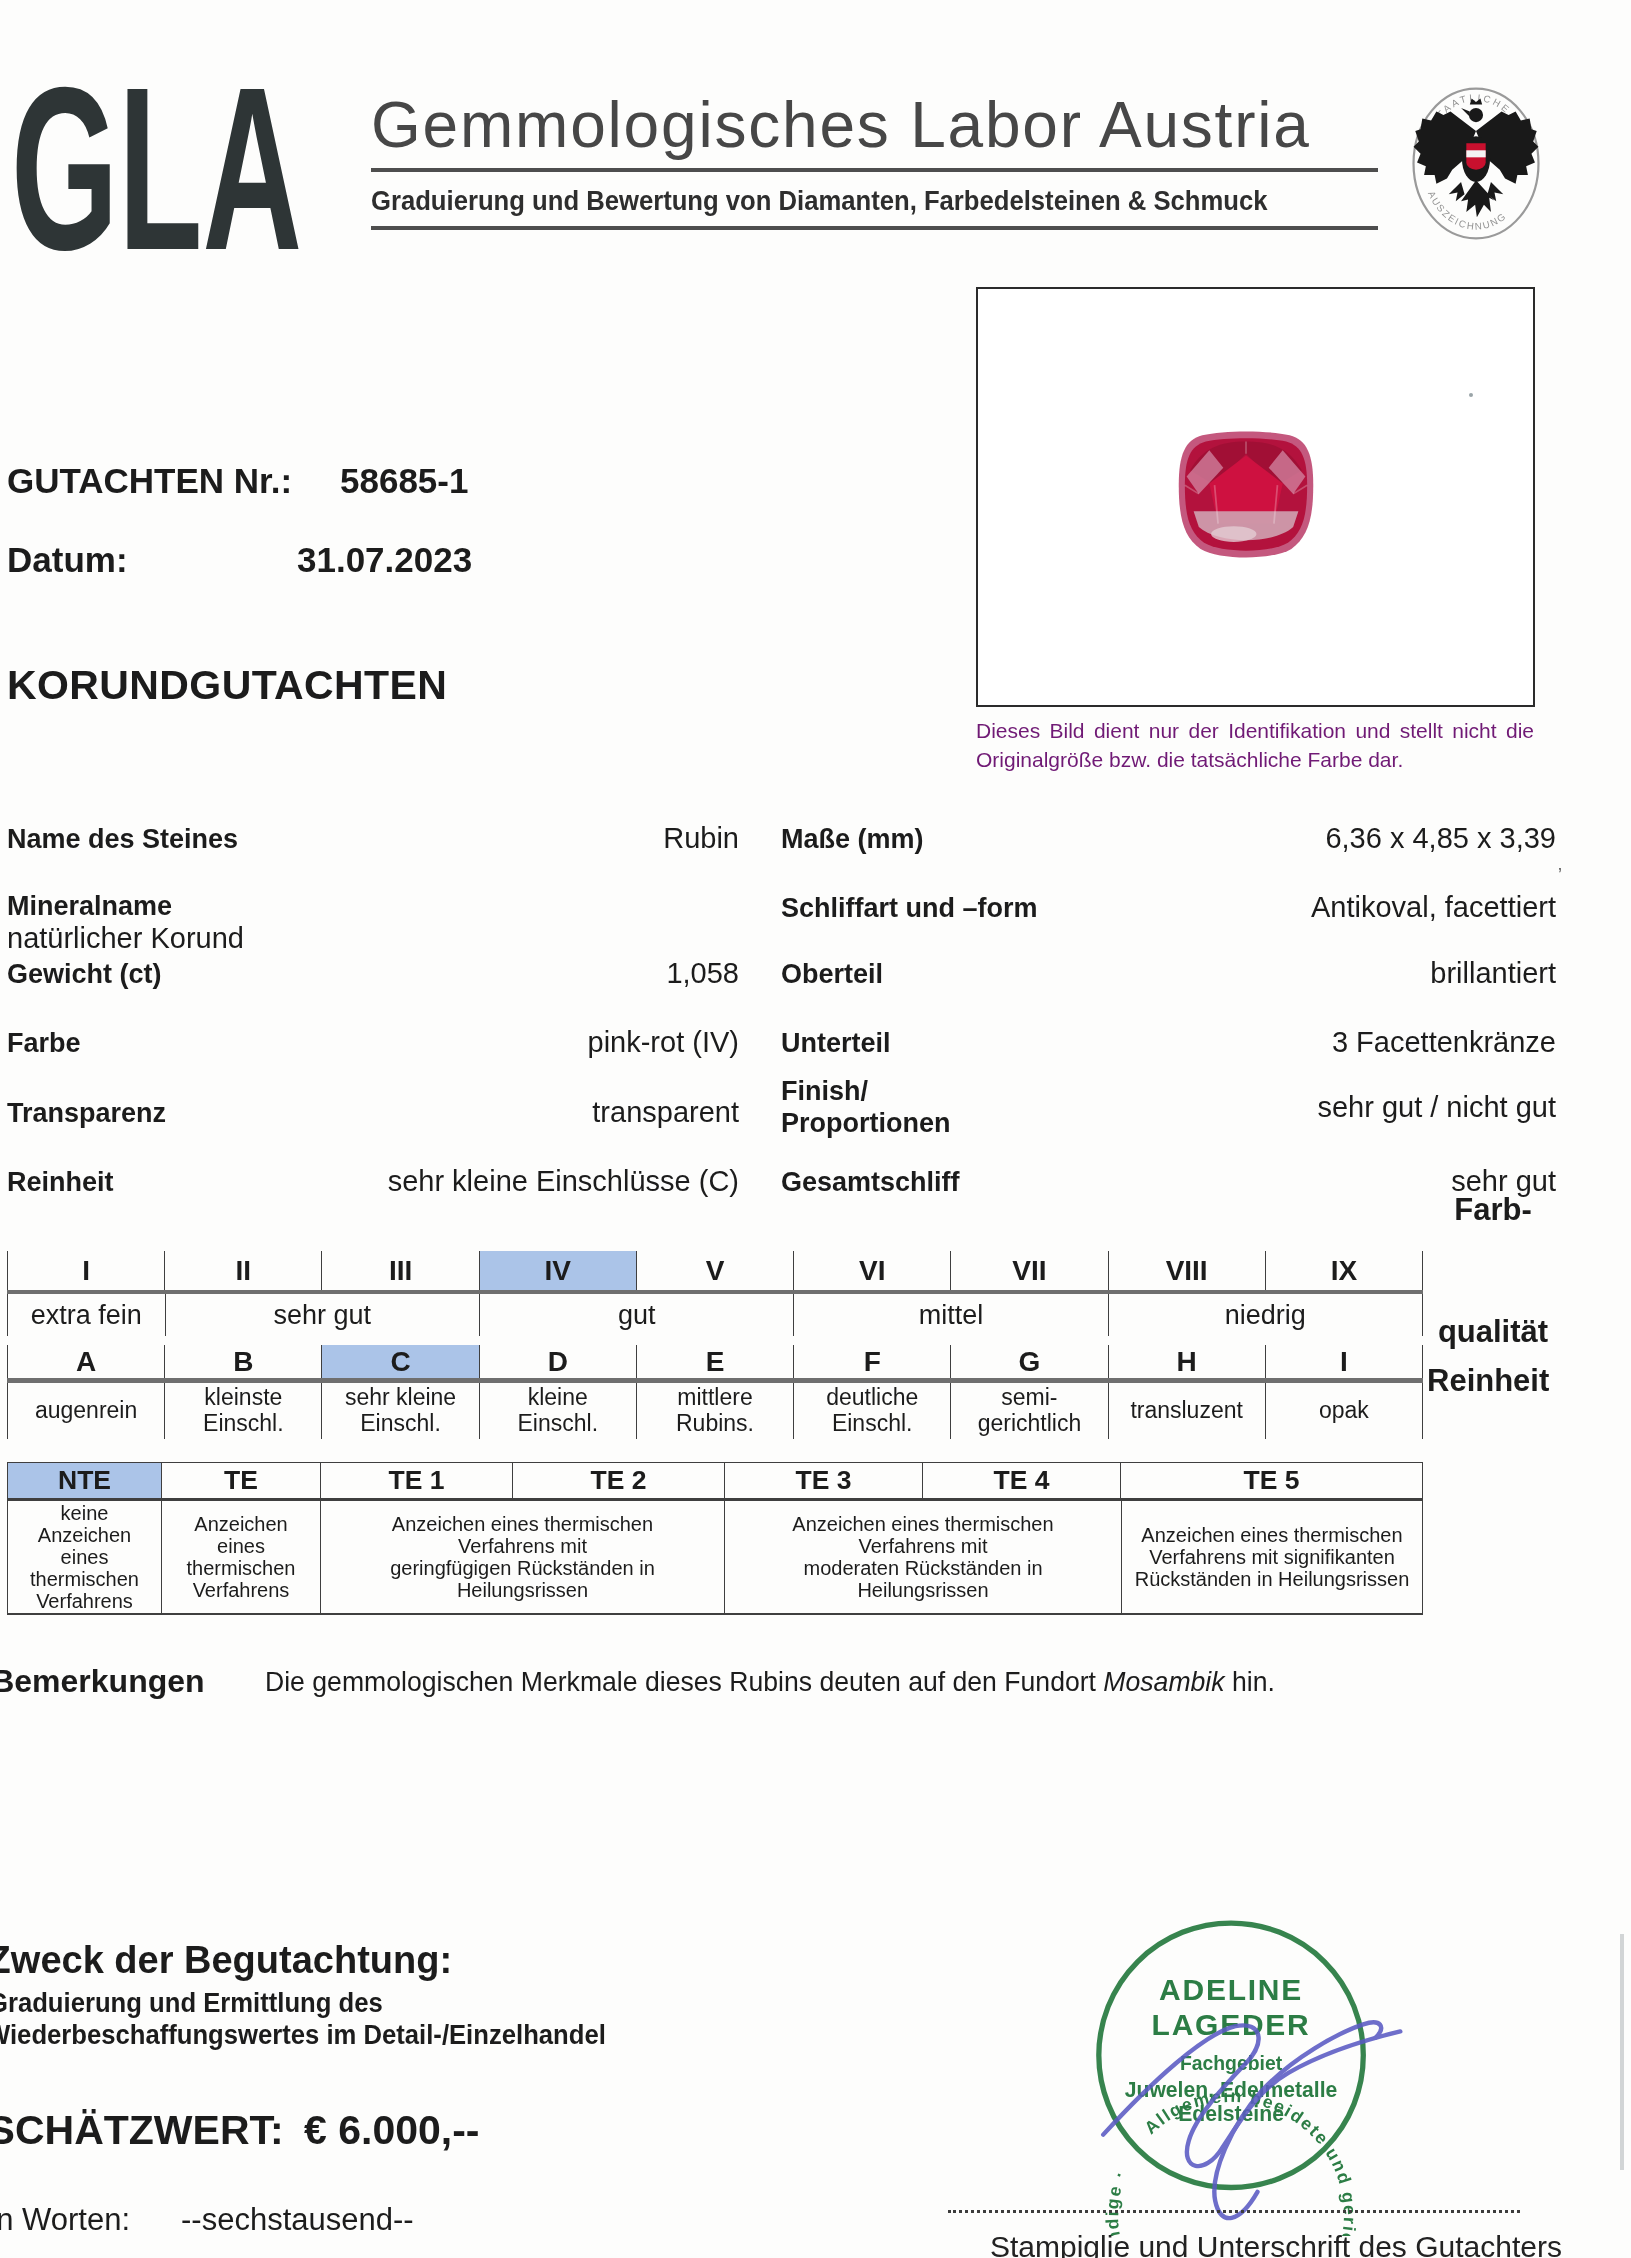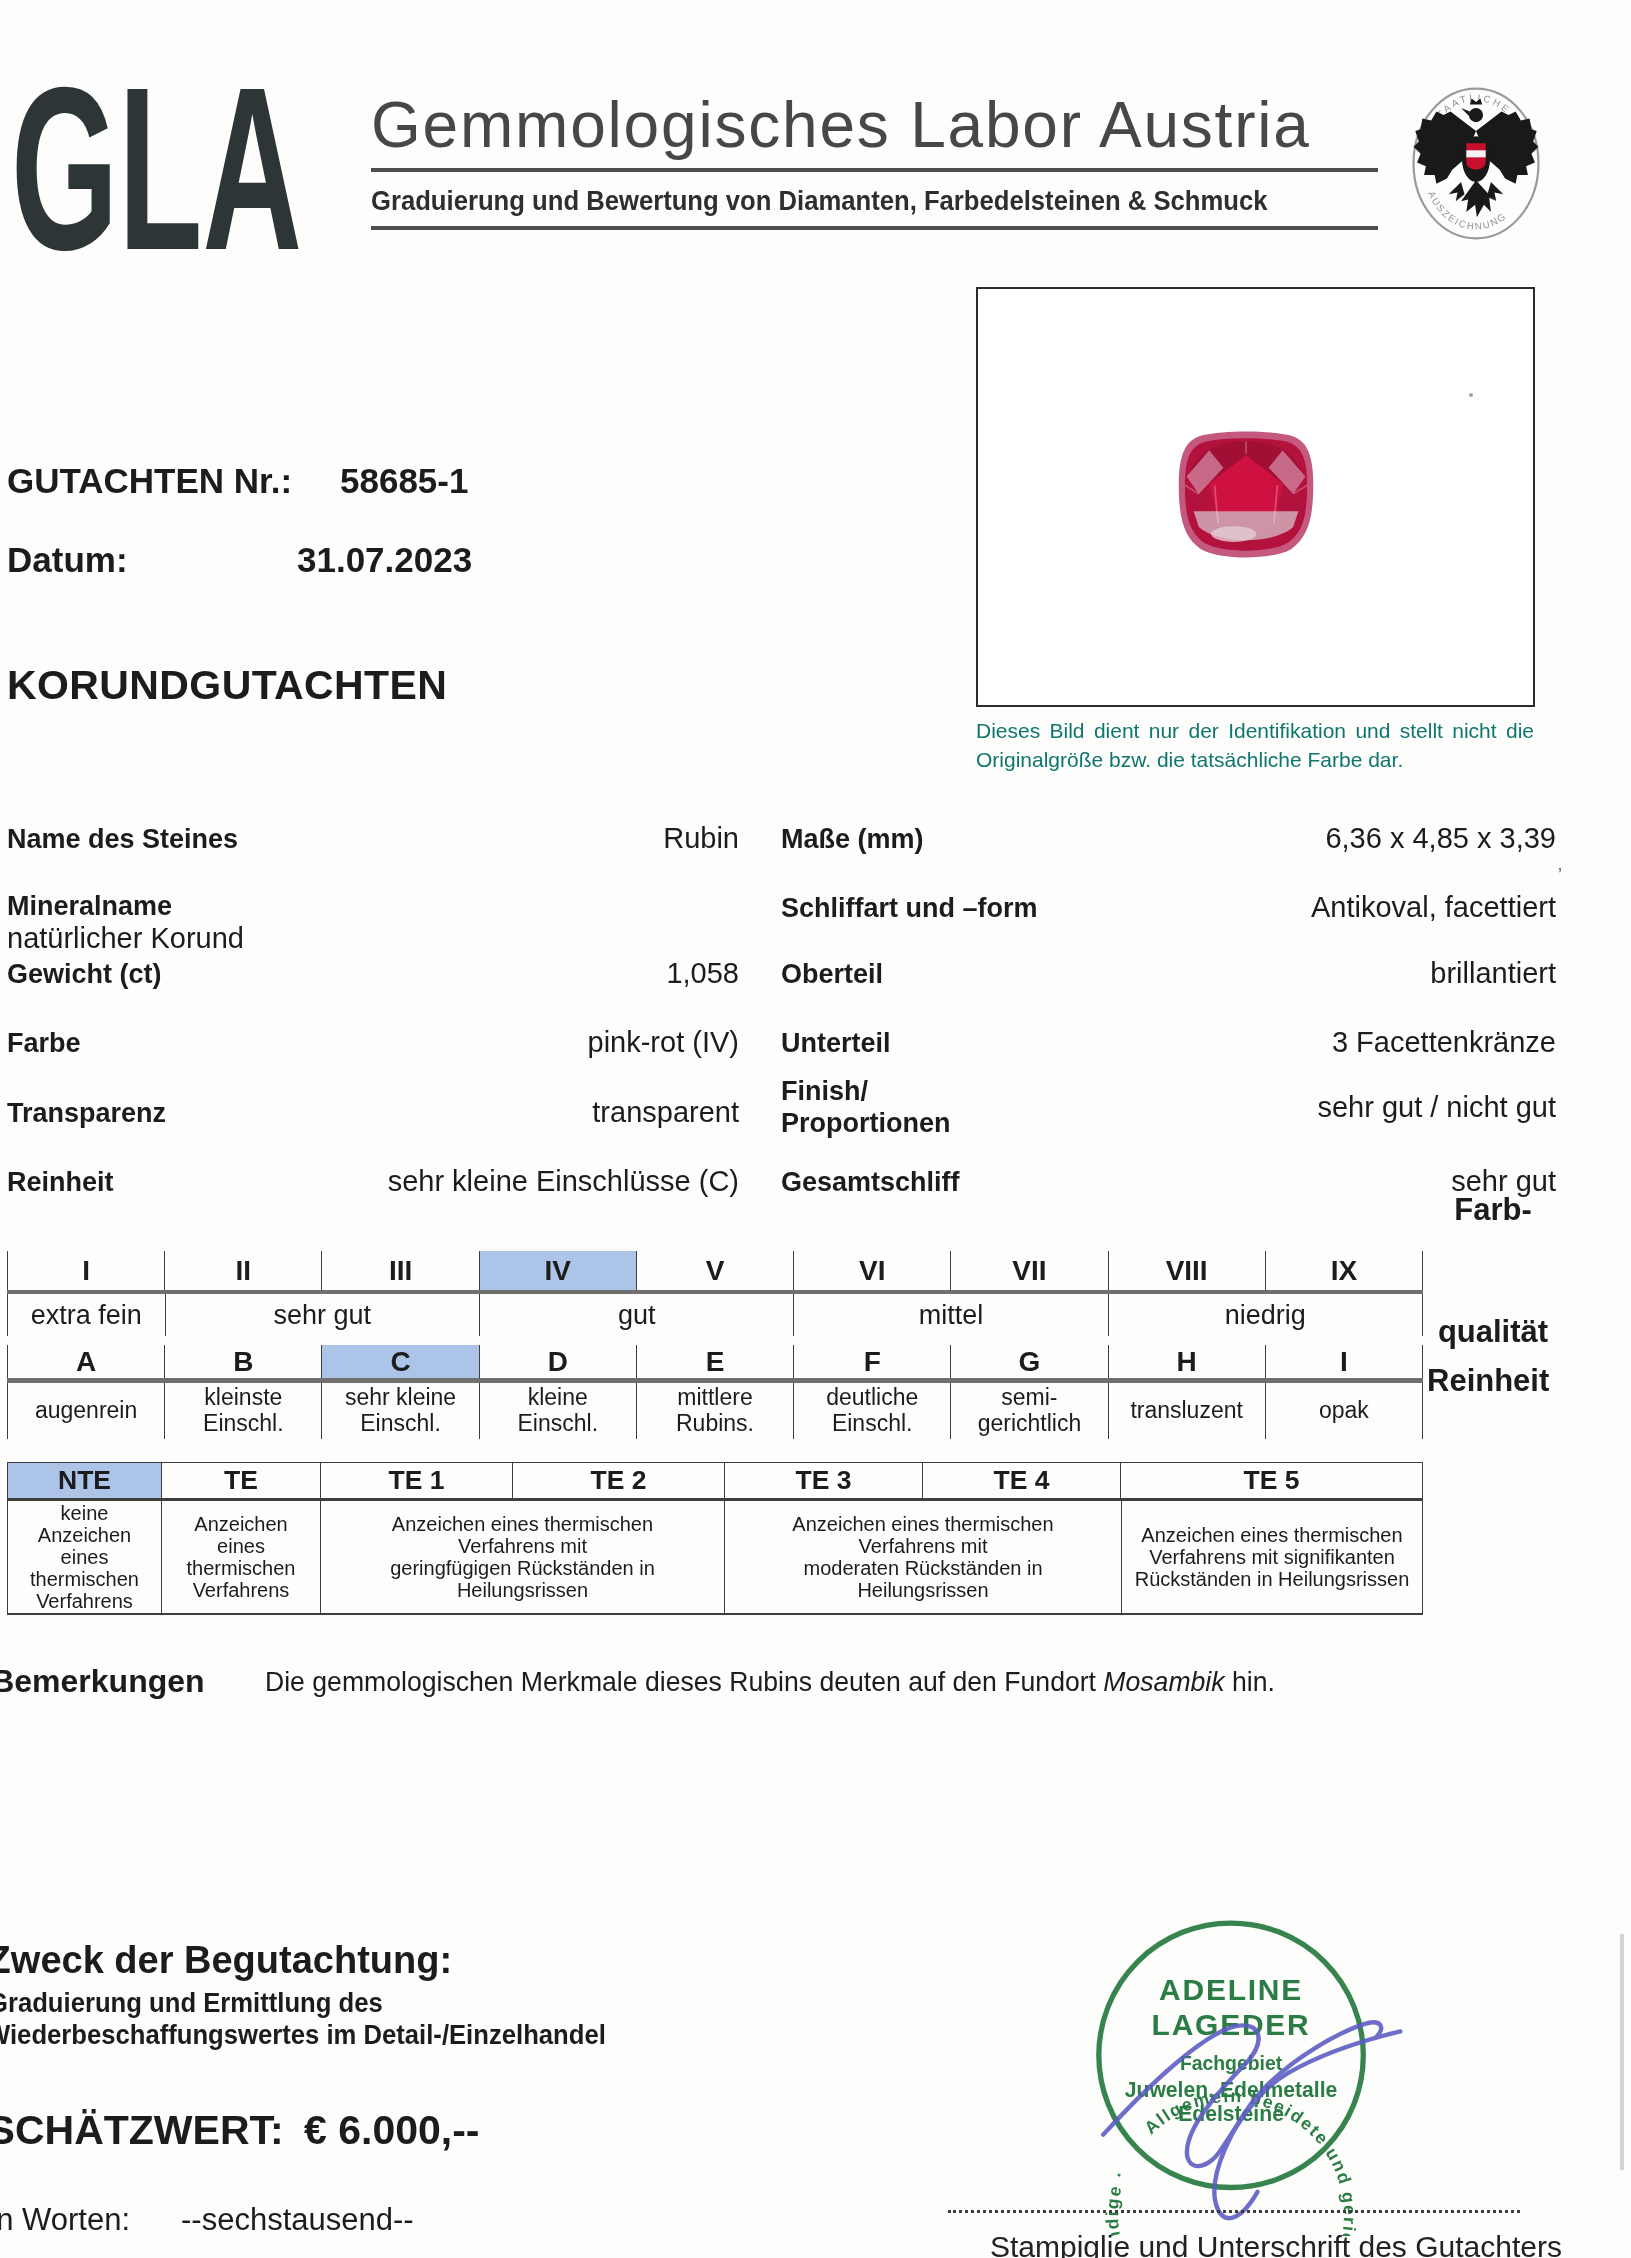--- a/index.html
+++ b/index.html
@@ -18,21 +18,21 @@
   .rule{background:#4e4e4e;height:4.4px;}
   .subtitle{font-size:27px;font-weight:bold;color:#2e2e2e;letter-spacing:0;}
 
   
   .meta-label{font-size:35px;font-weight:bold;}
   .meta-value{font-size:35px;font-weight:bold;}
   .korund{font-size:41px;font-weight:bold;letter-spacing:0.4px;}
 
   
   .photo-box{border:2.6px solid #2b2b2b;background:#fff;}
-  .photo-caption{font-size:21px;line-height:29px;color:#0f766e;}
+  .photo-caption{font-size:21px;line-height:29px;color:#701a75;}
   .jl{text-align:justify;text-align-last:justify;}
 
   
   .prop-row{display:flex;justify-content:space-between;align-items:baseline;}
   .prop-label{font-size:27px;font-weight:bold;}
   .prop-value{font-size:29px;text-align:right;}
 
   
   .srow{display:flex;border-left:1.8px solid #3f3f3f;border-right:1.8px solid #3f3f3f;box-sizing:border-box;}
   .scell{flex:1 1 0;border-right:1.8px solid #3f3f3f;box-sizing:border-box;

